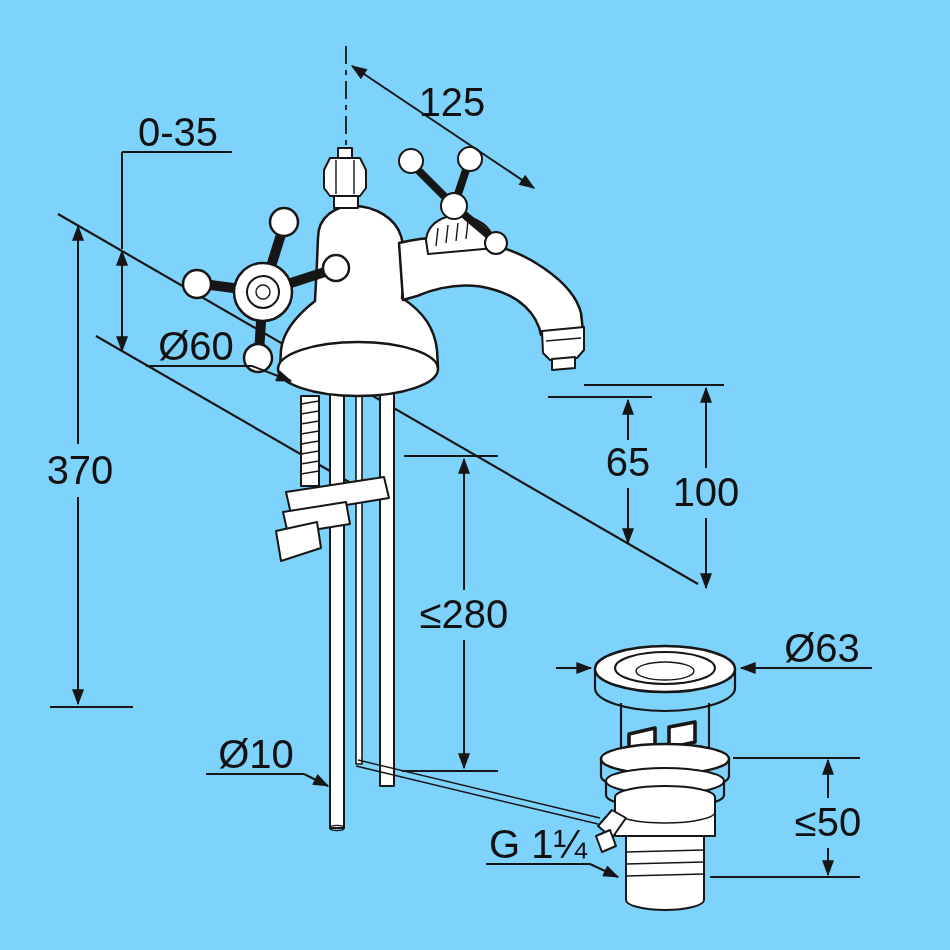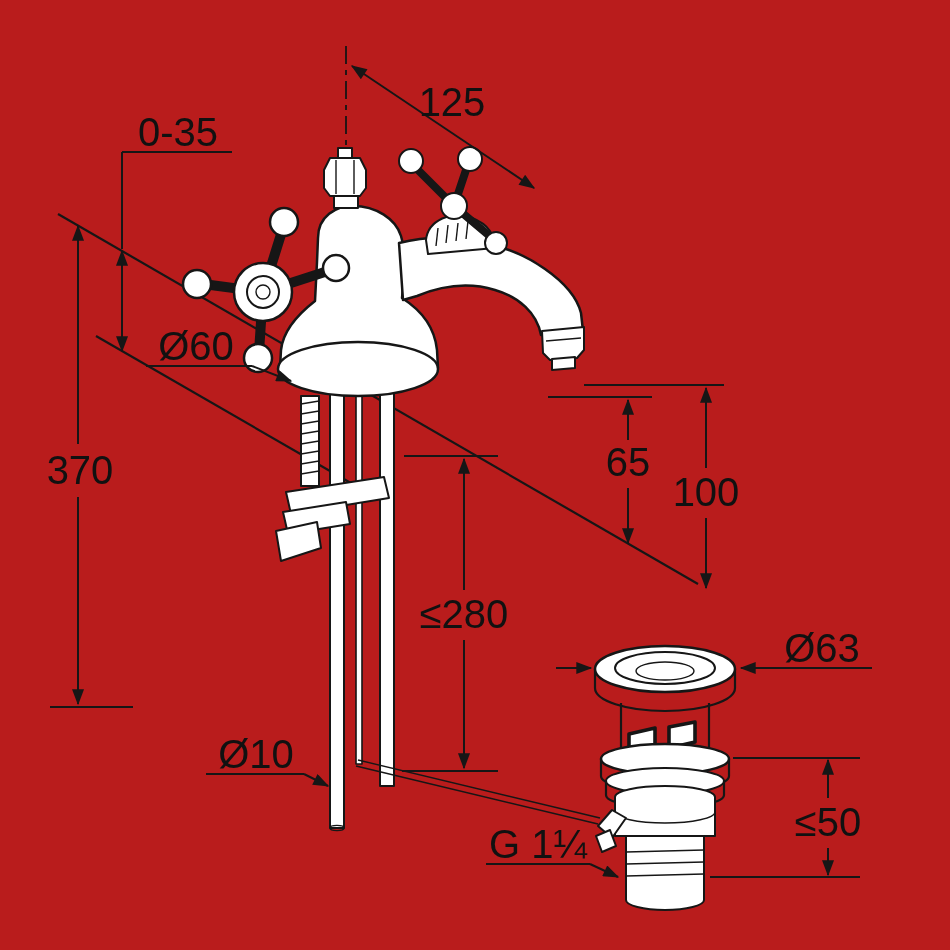--- a/index.html
+++ b/index.html
@@ -1,16 +1,16 @@
 <!DOCTYPE html>
 <html><head>
 <meta charset="utf-8">
 <style>
   html,body{margin:0;padding:0;background:#ffffff;}
-  .canvas{position:relative;width:950px;height:950px;background:#b91c1c;overflow:hidden;}
+  .canvas{position:relative;width:950px;height:950px;background:#7dd3fc;overflow:hidden;}
   svg{position:absolute;left:0;top:0;}
   .outline{fill:#ffffff;stroke:#161616;stroke-width:2.5;stroke-linejoin:round;}
   .outline2{fill:#ffffff;stroke:#161616;stroke-width:2;stroke-linejoin:round;}
   .line{stroke:#161616;stroke-width:2.2;fill:none;}
   .thin{stroke:#161616;stroke-width:1.4;fill:none;}
   .dim{stroke:#161616;stroke-width:2;fill:none;}
   .tick{stroke:#161616;stroke-width:1.8;fill:none;}
   .arm{stroke:#161616;stroke-width:10;stroke-linecap:round;fill:none;}
   .arm2{stroke:#161616;stroke-width:8;stroke-linecap:round;fill:none;}
   .slot{fill:#ffffff;stroke:#161616;stroke-width:3.6;stroke-linejoin:round;}

